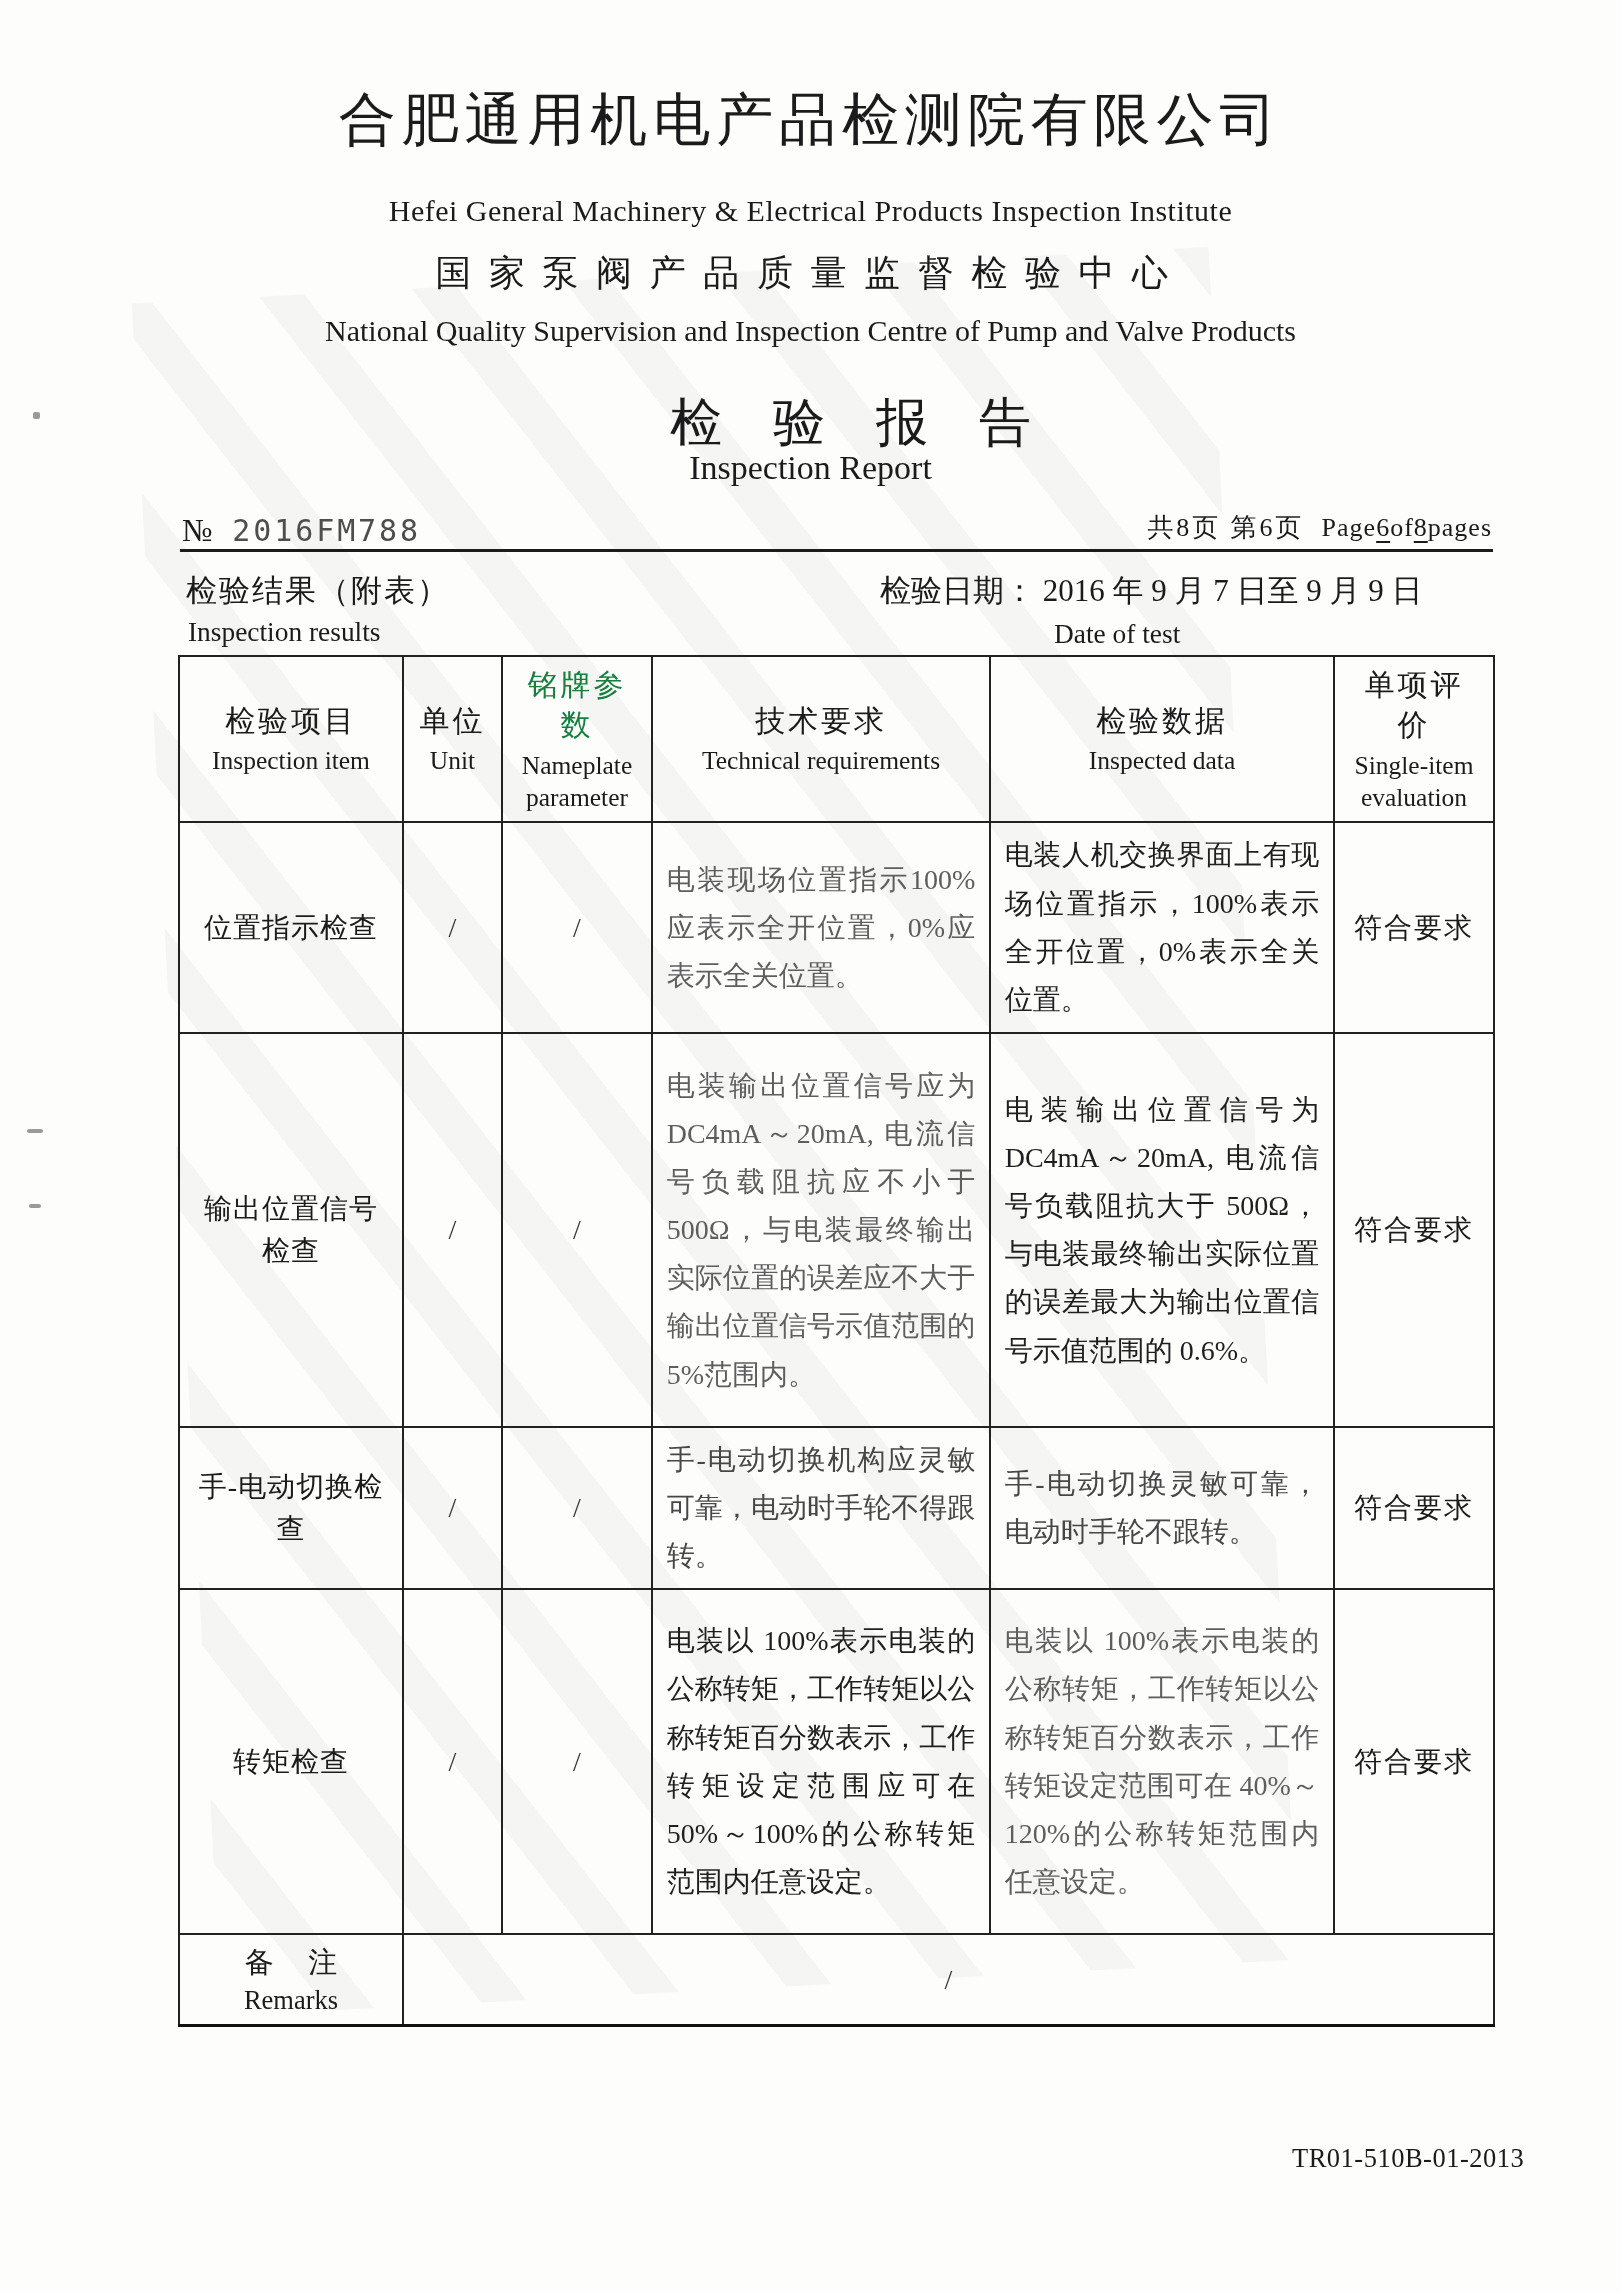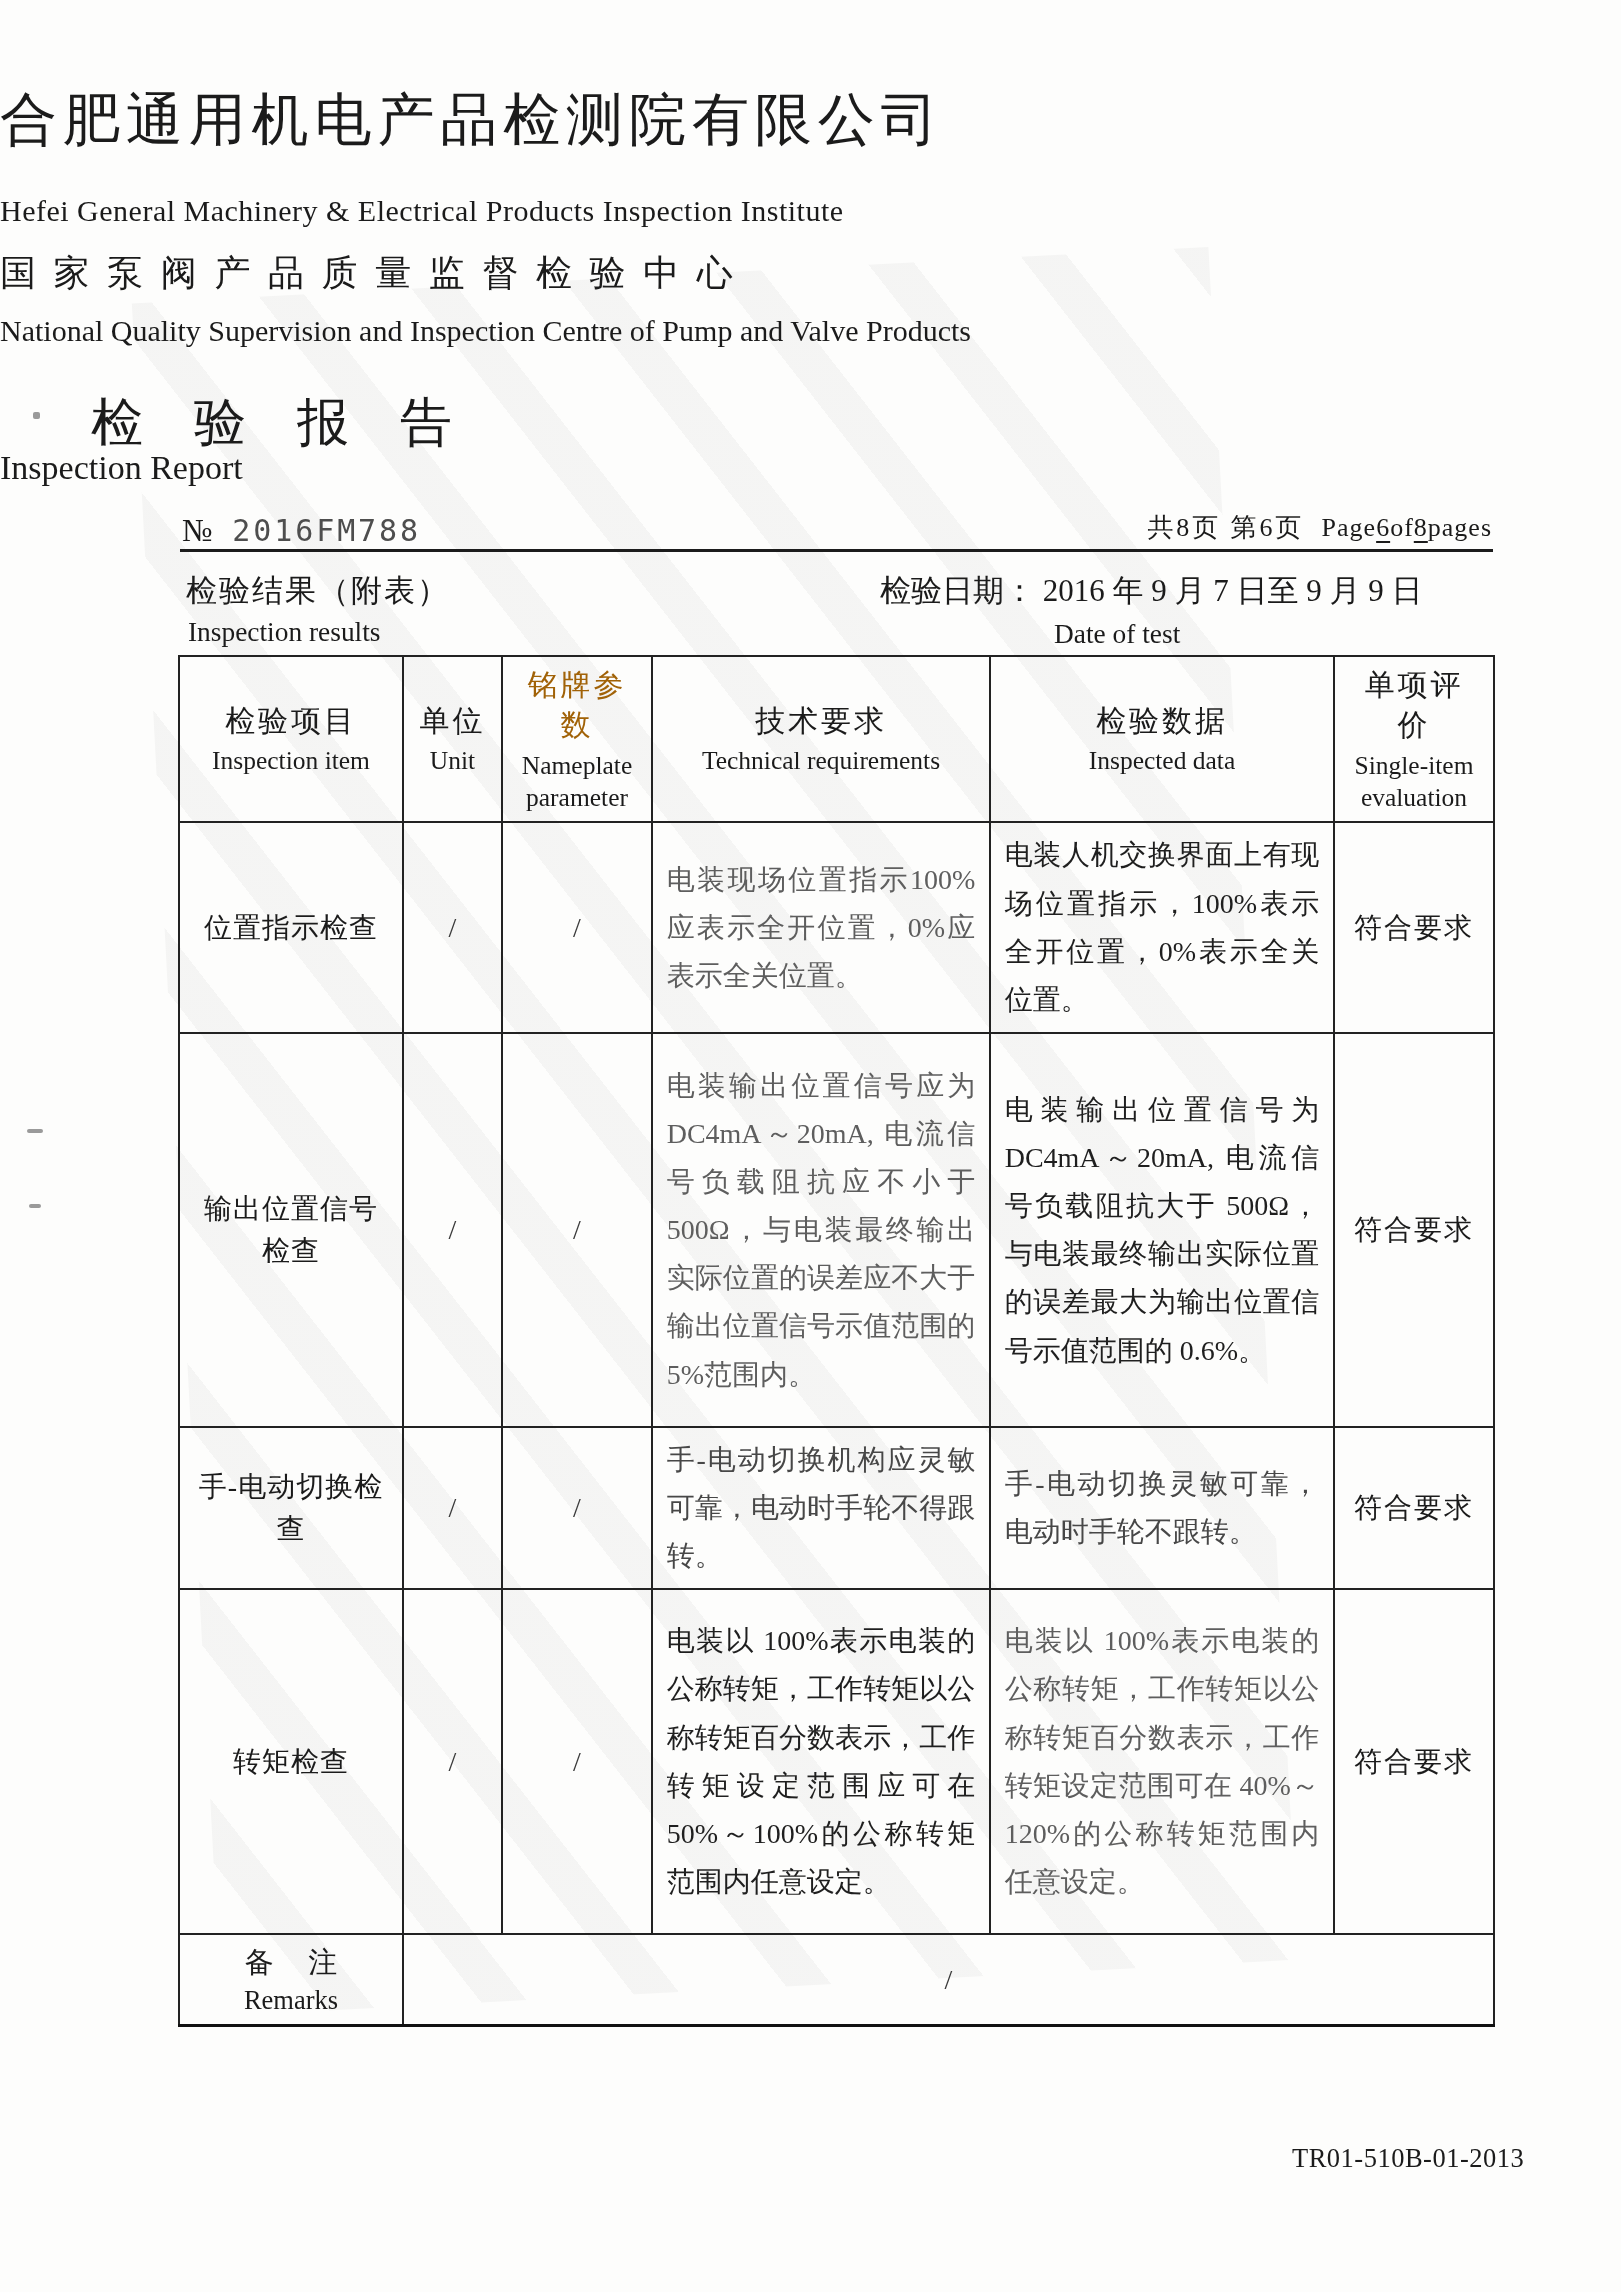--- a/index.html
+++ b/index.html
@@ -14,21 +14,21 @@
   }
   
   .watermark{
     position:absolute;left:176px;top:274px;width:1078px;height:1715px;
     background:repeating-linear-gradient(55deg,transparent 0 88px,rgba(60,60,60,0.045) 88px 125px);
     transform:rotate(-3deg);
     pointer-events:none;
   }
   .speck{position:absolute;background:#9a9a9a;border-radius:2px;}
 
-  .center{position:absolute;left:0;width:100%;text-align:left;}
+  .center{position:absolute;left:0;width:100%;text-align:center;}
   .company-cn{top:82px;font-size:57px;letter-spacing:5.9px;}
   .company-en{top:194px;font-size:30px;letter-spacing:0.5px;}
   .center-cn{top:249px;font-size:36px;letter-spacing:17.6px;}
   .center-en{top:314px;font-size:30px;}
   .title-cn{top:388px;font-size:52px;letter-spacing:51px;text-indent:51px;margin-left:40px;}
   .title-en{top:449px;font-size:34px;}
 
   .no-line{position:absolute;left:182px;top:512px;font-size:32px;}
   .no-label{letter-spacing:2px;}
   .report-no{
@@ -58,21 +58,21 @@
     font-weight:normal;
     vertical-align:middle;
     font-size:28px;
     overflow:hidden;
   }
   table.report{border:2.9px solid #1a1a1a;}
   tr.bottom-heavy td{border-bottom:3.9px solid #111;}
 
   th .cn{display:block;font-size:30px;letter-spacing:2.9px;line-height:1.35;}
   th .en{display:block;font-size:25.5px;letter-spacing:0;line-height:1.25;margin-top:3.9px;}
-  th .cn.faded{color:#a16207;}
+  th .cn.faded{color:#15803d;}
 
   td.item{text-align:center;letter-spacing:1px;line-height:1.5;border-radius:10px;}
   td.slash{text-align:center;font-size:33px;color:#3a3a3a;}
   td.req,td.data{
     text-align:justify;
     line-height:1.72;
     vertical-align:middle;
   }
   td.eval{text-align:center;letter-spacing:2px;}
   .tone-faded{color:#5e5e5e;}

